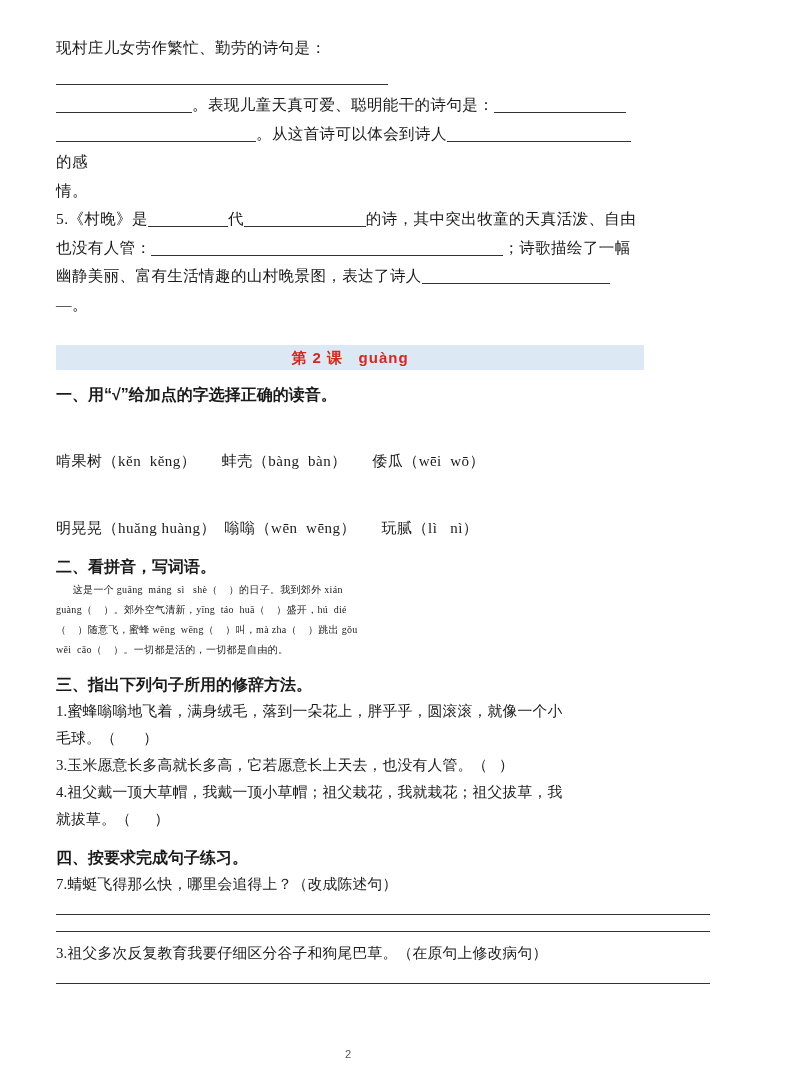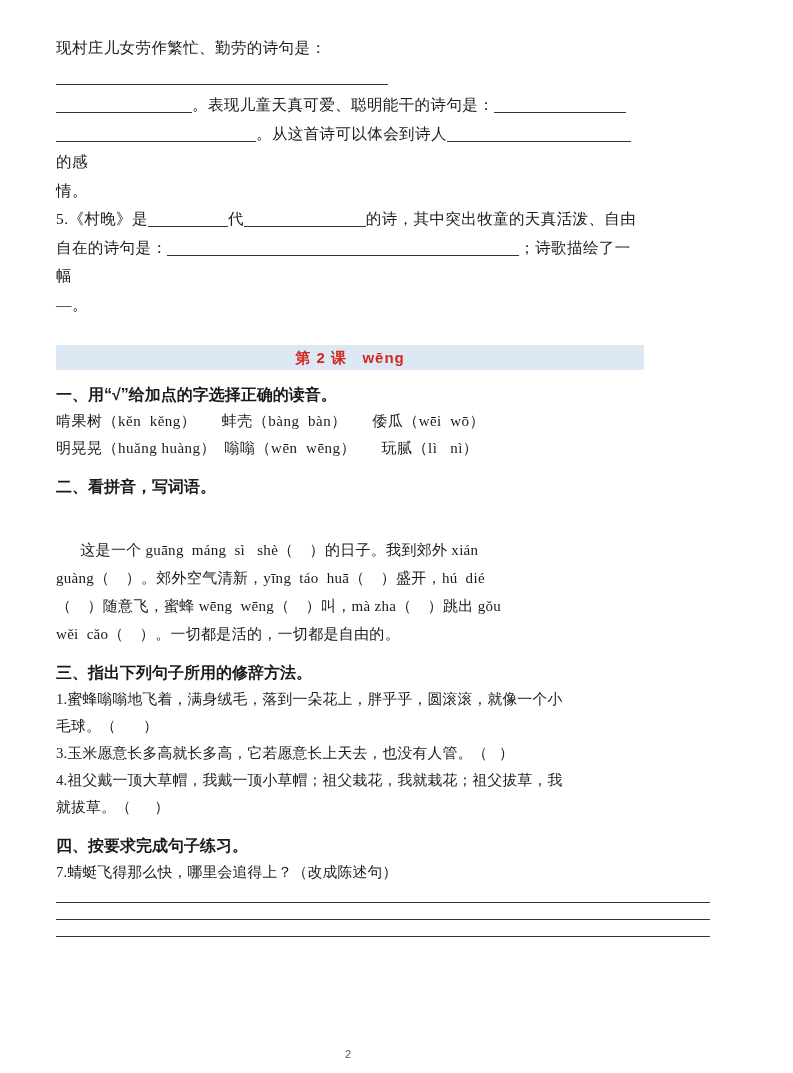--- a/index.html
+++ b/index.html
@@ -54,27 +54,27 @@
     font-size: 16px;
     line-height: 26px;
     margin-top: 12px;
     font-family: "Liberation Sans", "DejaVu Sans", sans-serif;
   }
   .pinyin-row {
     font-size: 15px;
     line-height: 27px;
     letter-spacing: 0.5px;
     white-space: pre;
+    margin-top: 40px;
   }
   .para {
-    font-size: 15px;
-    line-height: 28px;
+    font-size: 10px;
+    line-height: 20px;
     letter-spacing: 0.3px;
     white-space: pre-wrap;
-    margin-top: 36px;
   }
   .item {
     font-size: 14.8px;
     line-height: 27px;
     letter-spacing: 0.2px;
     white-space: pre-wrap;
   }
   .answer-rule {
     border-bottom: 1px solid #333;
     height: 0;
@@ -97,26 +97,27 @@
 
 <div class="page">
 
   <div>
     <div class="line blk"><span>现村庄儿女劳作繁忙、勤劳的诗句是：</span><span class="ul" style="width:332px"></span></div>
     <div class="line blk"><span class="ul" style="width:136px"></span><span>。表现儿童天真可爱、聪明能干的诗句是：</span><span class="ul" style="width:132px"></span></div>
     <div class="line blk"><span class="ul" style="width:200px"></span><span>。从这首诗可以体会到诗人</span><span class="ul" style="width:184px"></span><span>的感</span></div>
     <div class="line blk"><span>情。</span></div>
 
     <div class="line blk"><span>5.《村晚》是</span><span class="ul" style="width:80px"></span><span>代</span><span class="ul" style="width:122px"></span><span>的诗，其中突出牧童的天真活泼、自由</span></div>
-    <div class="line blk"><span>自在的诗句是：</span><span class="ul" style="width:352px"></span><span>；诗歌描绘了一幅</span></div>
+    <div class="line blk"><span>也没有人管：</span><span class="ul" style="width:352px"></span><span>；诗歌描绘了一幅</span></div>
+    <div class="line blk"><span>幽静美丽、富有生活情趣的山村晚景图，表达了诗人</span><span class="ul" style="width:188px"></span></div>
     <div class="line blk"><span>—。</span></div>
   </div>
 
   <div class="section-title">
-    <span>第 2 课</span>&nbsp;&nbsp;&nbsp;<span>wēng</span>
+    <span>第 2 课</span>&nbsp;&nbsp;&nbsp;<span>guàng</span>
   </div>
 
   <div class="q-head">一、用“√”给加点的字选择正确的读音。</div>
   <div class="pinyin-row">啃果树（kěn  kěng）      蚌壳（bàng  bàn）      倭瓜（wēi  wō）</div>
   <div class="pinyin-row">明晃晃（huǎng huàng）  嗡嗡（wēn  wēng）      玩腻（lì   nì）</div>
 
   <div class="q-head">二、看拼音，写词语。</div>
   <div class="para">      这是一个 guāng  máng  sì   shè（    ）的日子。我到郊外 xián
 guàng（    ）。郊外空气清新，yīng  táo  huā（    ）盛开，hú  dié
 （    ）随意飞，蜜蜂 wēng  wēng（    ）叫，mà zha（    ）跳出 gǒu
@@ -129,17 +130,18 @@
   <div class="item">4.祖父戴一顶大草帽，我戴一顶小草帽；祖父栽花，我就栽花；祖父拔草，我
 就拔草。（      ）</div>
 
   <div class="q-head">四、按要求完成句子练习。</div>
 
   <div class="item">7.蜻蜓飞得那么快，哪里会追得上？（改成陈述句）</div>
   <div class="answer-rule"></div>
 
   <div class="answer-rule"></div>
 
+  <div class="item">3.祖父多次反复教育我要仔细区分谷子和狗尾巴草。（在原句上修改病句）</div>
   <div class="answer-rule"></div>
 
 
   <div class="pagenum">2</div>
 </div>
 
 </body></html>

